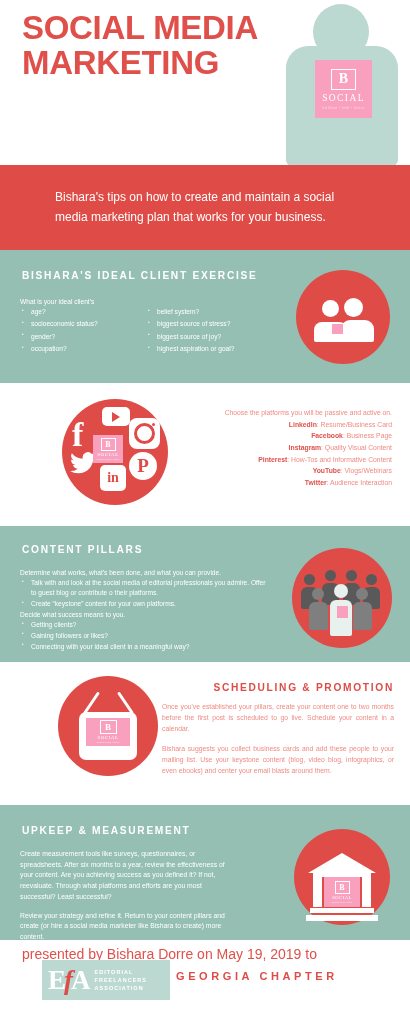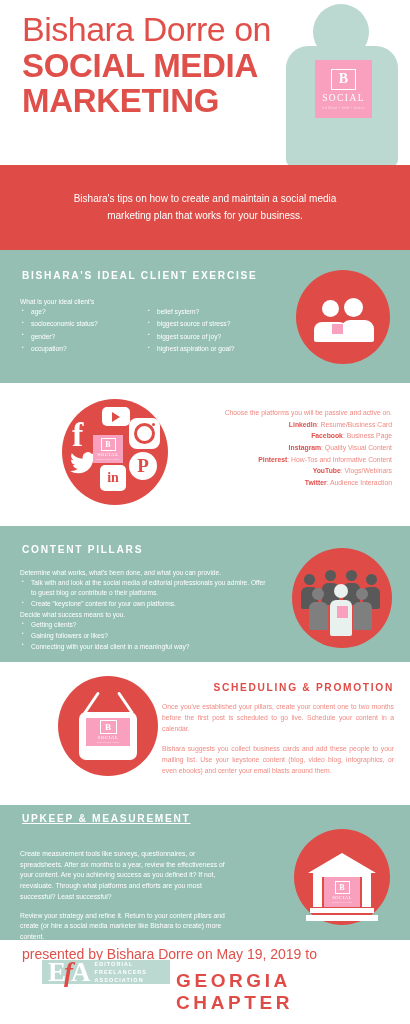--- a/index.html
+++ b/index.html
@@ -83,23 +83,23 @@
   }
 
   
   .intro-band {
     background: #df4c47;
     height: 85px;
     display: flex; align-items: center; justify-content: center;
   }
   .intro-text {
     color: #ffffff;
-    font-size: 10px;
+    font-size: 12px;
     line-height: 1.65;
-    text-align: center;
+    text-align: left;
     width: 300px;
     font-weight: 300;
   }
 
   
   .band { position: relative; width: 410px; }
   .band.teal { background: #95bfb2; }
   .band.white { background: #ffffff; }
 
   .sec-title-light {
@@ -202,21 +202,21 @@
   .radio-screen .lt { font-size:2.4px; margin-top:1px; color:#ffe0ec; }
   .radio-knob { position:absolute; width:6px;height:6px;border-radius:50%;background:#fff; top:74px; }
   .radio-knob.l { left:26px; } .radio-knob.r { left:68px; }
   .radio-grill { position:absolute; left:36px; top:73px; width:28px; height:8px; background:#fff; border-radius:2px; opacity:.95; }
   .ant { position:absolute; width:3px; height:26px; background:#fff; border-radius:2px; top:14px; }
   .ant.l { left:32px; transform: rotate(34deg); }
   .ant.r { left:66px; transform: rotate(-34deg); }
 
   
   .s5 { height: 135px; }
-  .s5 .head { position:absolute; left:22px; top:8px;text-decoration:underline; }
+  .s5 .head { position:absolute; left:22px; top:20px; }
   .s5 .txt { position:absolute; left:20px; top:44px; width:215px; }
   .s5 p { margin: 0 0 8px 0; color:#fff; font-size:6.8px; line-height:1.58; }
   .s5 .circle-icon { right: 20px; top: 24px; width: 96px; height: 96px; }
 
   .bank { position:absolute; left:0; top:0; width:100%; height:100%; }
   .bank-roof { position:absolute; left:14px; top:24px; width:0;height:0;
      border-left:34px solid transparent; border-right:34px solid transparent; border-bottom:20px solid #fff; }
   .bank-lintel { position:absolute; left:19px; top:43px; width:58px; height:5px; background:#fff; }
   .bank-card { position:absolute; left:30px; top:48px; width:36px; height:30px; background:#f8a0bd; display:flex;flex-direction:column;align-items:center;justify-content:center;color:#fff; }
   .bank-card .lb { border:1px solid #fff; width:13px;height:11px;display:flex;align-items:center;justify-content:center;font-family:"Liberation Serif",serif;font-size:8px;font-weight:bold;}
@@ -228,33 +228,33 @@
   .bank-step2 { position:absolute; left:12px; top:86px; width:72px; height:6px; background:#fff; }
 
   
   .footer { position: relative; height: 74px; background:#ffffff; }
   .presented {
     position:absolute; left: 22px; top: 6px;
     color:#e0504b; font-size: 14px;
   }
   .efa-logo {
     position:absolute; left: 42px; top: 20px;
-    width: 128px; height: 24px; background:#bcd9d1;
+    width: 128px; height: 40px; background:#bcd9d1;
     display:flex; align-items:center;
   }
   .efa-mark {
     font-family:"Liberation Serif", serif;
     color:#ffffff; font-size:27px; font-weight:bold; line-height:1;
     margin-left:6px; letter-spacing:-2px;
   }
   .efa-mark .f { color:#df4c47; font-style:italic; }
   .efa-words { margin-left:6px; color:#ffffff; font-size:5.4px; line-height:1.5; letter-spacing:1.1px; font-weight:bold; }
   .ga-chapter {
     position:absolute; left: 176px; top: 30px;
-    color:#df4c47; font-size: 19px; font-weight:bold; letter-spacing: 3.6px;
+    color:#df4c47; font-size: 11px; font-weight:bold; letter-spacing: 3.6px;
   }
   .compiled {
     position:absolute; right: 10px; top: 60px;
     color:#f0897f; font-size: 7.6px;
   }
 </style>
 </head>
 <body>
 
 <div class="infographic">
@@ -264,21 +264,20 @@
       <div class="person-head"></div>
       <div class="person-neck"></div>
       <div class="person-body"></div>
       <div class="logo-badge">
         <div class="logo-b-box">B</div>
         <div class="logo-word">SOCIAL</div>
         <div class="logo-tag">brilliant • bold • better</div>
       </div>
     </div>
     <div class="title-block">
-      <div class="title-line1">Bishara Dorre on</div>
       <div class="title-line2">SOCIAL MEDIA</div>
       <div class="title-line3">MARKETING</div>
     </div>
   </div>
 
   <div class="intro-band">
     <div class="intro-text">Bishara's tips on how to create and maintain a social media marketing plan that works for your business.</div>
   </div>
 
   <div class="band teal s1">

